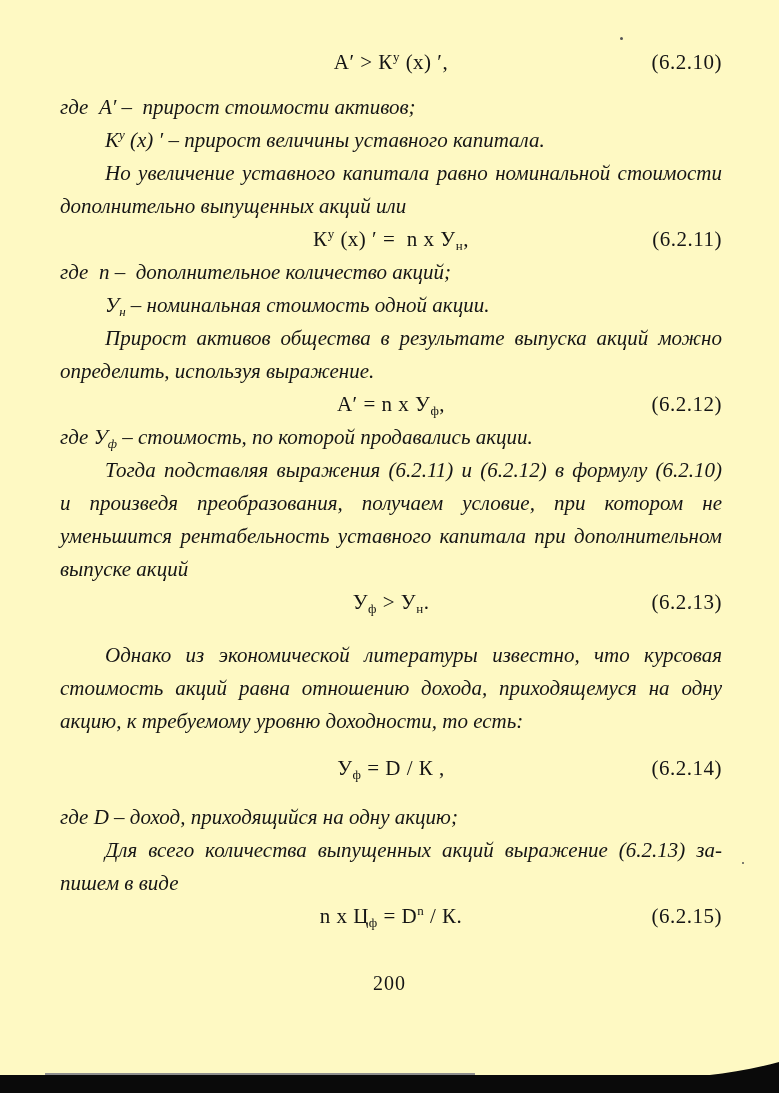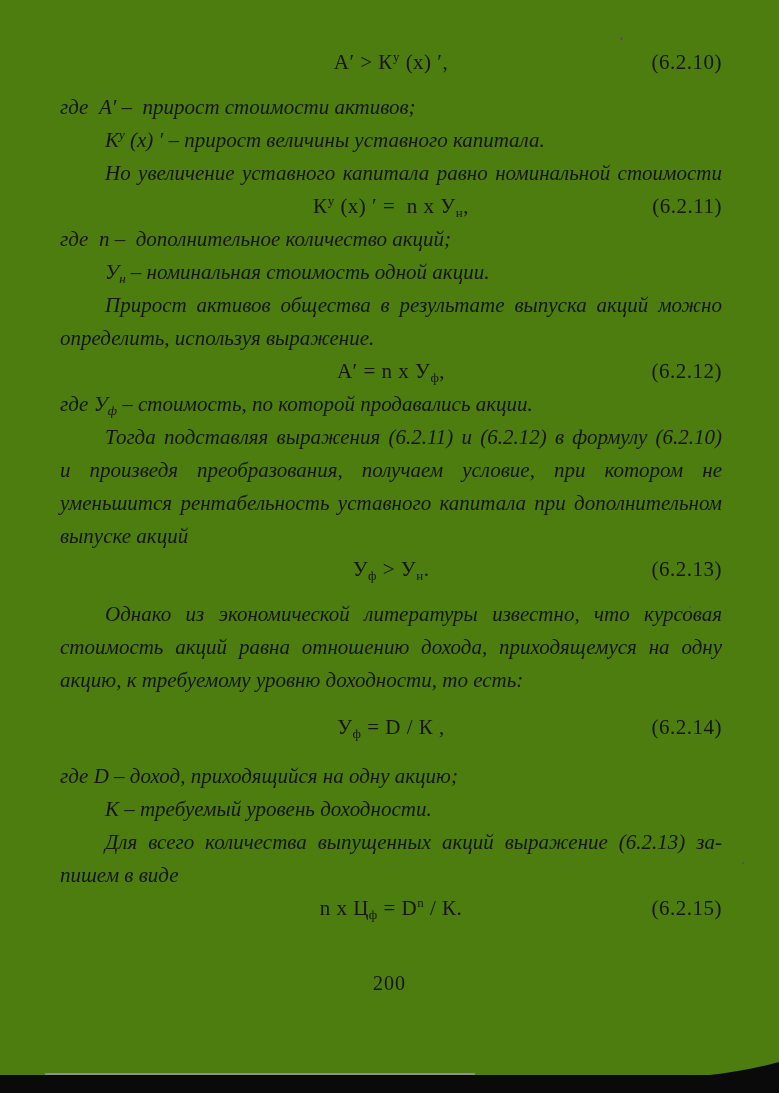--- a/index.html
+++ b/index.html
@@ -1,34 +1,34 @@
 <!DOCTYPE html>
 <html lang="ru"><head>
 <meta charset="utf-8">
 <style>
   html,body { margin:0; padding:0; background:#e8e8e8; }
   .page {
     position:relative;
     width:779px; height:1093px;
-    background:#4d7c0f;
+    background:#fef9c3;
     overflow:hidden;
     font-family:"Liberation Serif","DejaVu Serif",serif;
     color:#151515;
   }
   .text-column {
     position:absolute;
     left:60px; top:46px;
     width:662px;
     font-size:21px;
     line-height:33px;
   }
   .text-line { width:100%; white-space:nowrap;font-style:italic; }
   .text-line.j { white-space:normal; text-align:justify; text-align-last:justify; text-justify:inter-word; }
   .text-line.ind { text-indent:45px; }
-  .text-line.sp-t { margin-top:12px; }
+  .text-line.sp-t { margin-top:20px; }
   .formula-row { position:relative; text-align:center; }
   .formula-row.sp-both { margin-top:14px; margin-bottom:16px; }
   .formula-row.sp-b { margin-bottom:12px; }
   .formula { letter-spacing:0.5px; }
   .eq-num { position:absolute; right:0; top:0; letter-spacing:0.5px; }
   sup, sub { font-size:13px; line-height:0; position:relative; vertical-align:baseline; }
   sup { top:-8px; }
   sub { top:4px; }
   .page-number {
     position:absolute; left:0; top:972px; width:100%;
@@ -52,38 +52,38 @@
 </head>
 <body>
 
 <div class="page">
 
   <div class="text-column">
       <div class="formula-row sp-b"><span class="formula"><span>А′ &gt; К</span><sup>у</sup><span> (x) ′,</span></span><span class="eq-num">(6.2.10)</span></div>
       <div class="text-line"><span><span>где&nbsp; А′ –&nbsp; прирост стоимости активов;</span></span></div>
       <div class="text-line ind"><span><span>К</span><sup>у</sup><span> (x) ′ – прирост величины уставного капитала.</span></span></div>
       <div class="text-line ind j"><span><span>Но увеличение уставного капитала равно номинальной стоимости</span></span></div>
+      <div class="text-line"><span><span>дополнительно выпущенных акций или</span></span></div>
       <div class="formula-row"><span class="formula"><span>К</span><sup>у</sup><span> (x) ′ =&nbsp; n x У</span><sub>н</sub><span>,</span></span><span class="eq-num">(6.2.11)</span></div>
       <div class="text-line"><span><span>где&nbsp; n –&nbsp; дополнительное количество акций;</span></span></div>
       <div class="text-line ind"><span><span>У</span><sub>н</sub><span> – номинальная стоимость одной акции.</span></span></div>
       <div class="text-line ind j"><span><span>Прирост активов общества в результате выпуска акций можно</span></span></div>
       <div class="text-line"><span><span>определить, используя выражение.</span></span></div>
       <div class="formula-row"><span class="formula"><span>А′ = n x У</span><sub>ф</sub><span>,</span></span><span class="eq-num">(6.2.12)</span></div>
       <div class="text-line"><span><span>где У</span><sub>ф</sub><span> – стоимость, по которой продавались акции.</span></span></div>
       <div class="text-line ind j"><span><span>Тогда подставляя выражения (6.2.11) и (6.2.12) в формулу (6.2.10)</span></span></div>
       <div class="text-line j"><span><span>и произведя преобразования, получаем условие, при котором не</span></span></div>
       <div class="text-line j"><span><span>уменьшится рентабельность уставного капитала при дополнительном</span></span></div>
       <div class="text-line"><span><span>выпуске акций</span></span></div>
       <div class="formula-row"><span class="formula"><span>У</span><sub>ф</sub><span> &gt; У</span><sub>н</sub><span>.</span></span><span class="eq-num">(6.2.13)</span></div>
       <div class="text-line ind j sp-t"><span><span>Однако из экономической литературы известно, что курсовая</span></span></div>
       <div class="text-line j"><span><span>стоимость акций равна отношению дохода, приходящемуся на одну</span></span></div>
       <div class="text-line"><span><span>акцию, к требуемому уровню доходности, то есть:</span></span></div>
       <div class="formula-row sp-both"><span class="formula"><span>У</span><sub>ф</sub><span> = D / К ,</span></span><span class="eq-num">(6.2.14)</span></div>
       <div class="text-line"><span><span>где D – доход, приходящийся на одну акцию;</span></span></div>
-      <div class="text-line ind"><span><span>К – требуемый уровень доходности.</span></span></div>
       <div class="text-line ind j"><span><span>Для всего количества выпущенных акций выражение (6.2.13) за-</span></span></div>
       <div class="text-line"><span><span>пишем в виде</span></span></div>
       <div class="formula-row"><span class="formula"><span>n x Ц</span><sub>ф</sub><span> = D</span><sup>n</sup><span> / К.</span></span><span class="eq-num">(6.2.15)</span></div>
     </div>
 
   <div class="page-number">200</div>
 
   <div class="speck s1"></div>
   <div class="speck s2"></div>
   <div class="speck s3"></div>

